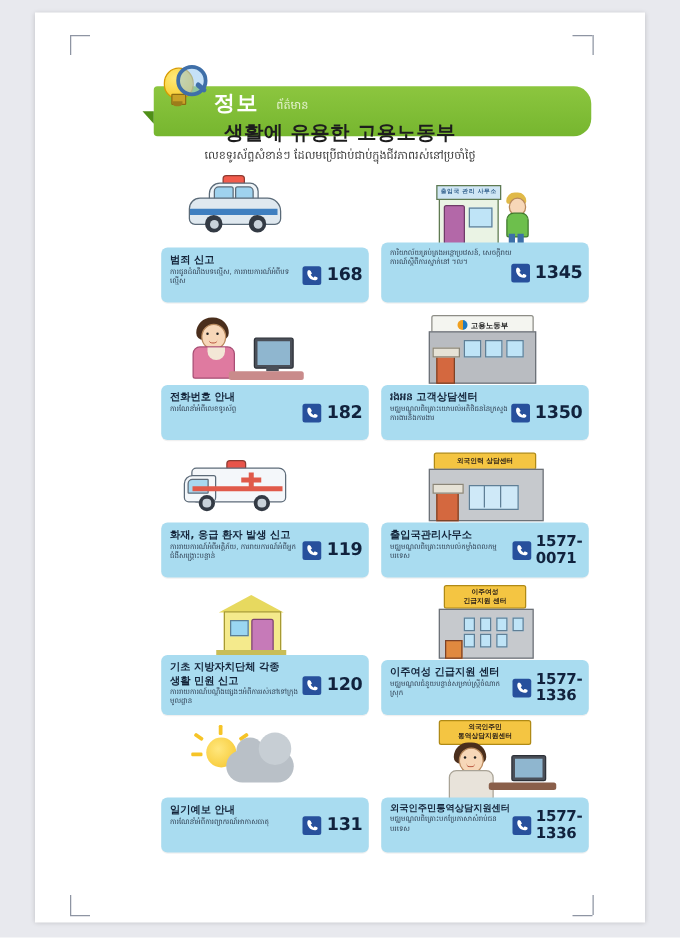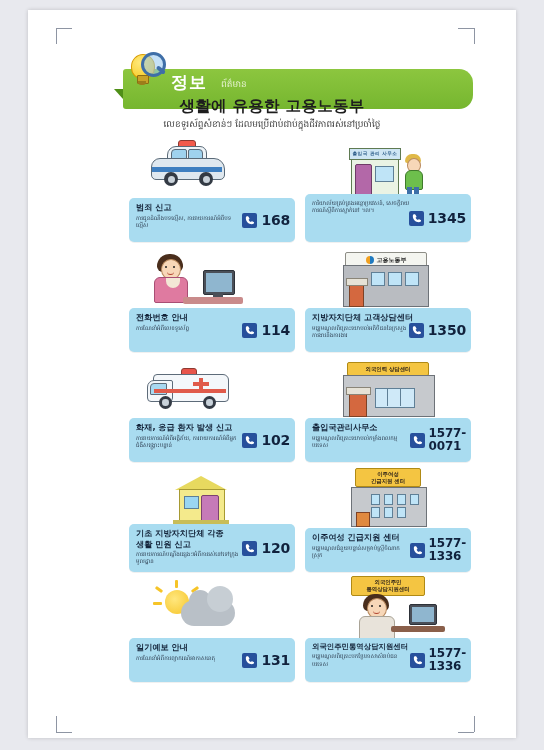--- a/index.html
+++ b/index.html
@@ -307,41 +307,41 @@
           <div class="card-txt">
             <div class="c-ko">전화번호 안내</div>
             <div class="c-km">ការណែនាំអំពីលេខទូរស័ព្ទ</div>
           </div>
           <div class="num-wrap">
             <span class="phone-ico">
               <svg width="11" height="11" viewBox="0 0 24 24">
                   <path fill="#fff" d="M7.5 2C5 2 4 4 4 7c0 7 6 13 13 13 3 0 5-1 5-3.5 0-.8-.4-1.2-1-1.5l-3.3-1.5c-.7-.3-1.2 0-1.6.6l-.9 1.4c-2.3-1.1-4.2-3-5.3-5.3l1.4-.9c.6-.4.9-.9.6-1.6L9.9 4c-.3-.7-.8-1-1.6-1z"></path>
                 </svg>
             </span>
-            <span class="num">114</span>
+            <span class="num">182</span>
           </div>
         </div>
       </div>
 
       <div class="cell right">
         <div class="art bld">
           <div style="position:absolute;left:46px;top:4px;width:80px;height:14px;background:#f4f5f0;border:1.2px solid #8d8d86;border-radius:2px;display:flex;align-items:center;justify-content:center;">
             <span style="display:inline-block;width:8px;height:8px;border-radius:50%;background:conic-gradient(#1f7ac0 0 50%,#f0a020 0 100%);margin-right:3px;"></span>
             <span style="font-size:6px;font-weight:bold;color:#1a1a1a;">고용노동부</span>
           </div>
           <div class="box" style="left:44px;top:17px;width:84px;height:40px;"></div>
           <div class="win" style="left:72px;top:24px;width:12px;height:12px;"></div>
           <div class="win" style="left:89px;top:24px;width:12px;height:12px;"></div>
           <div class="win" style="left:106px;top:24px;width:12px;height:12px;"></div>
           <div class="door" style="left:50px;top:33px;width:13px;height:24px;"></div>
           <div class="awn" style="left:47px;top:30px;width:20px;height:6px;"></div>
         </div>
         <div class="card">
           <div class="card-txt" style="width:104px;">
-            <div class="c-ko">지방자치단체 고객상담센터</div>
+            <div class="c-ko">រងអន 고객상담센터</div>
             <div class="c-km">មជ្ឈមណ្ឌលពិគ្រោះយោបល់អតិថិជននៃក្រសួងការងារនិងការងារ</div>
           </div>
           <div class="num-wrap">
             <span class="phone-ico">
               <svg width="11" height="11" viewBox="0 0 24 24">
                   <path fill="#fff" d="M7.5 2C5 2 4 4 4 7c0 7 6 13 13 13 3 0 5-1 5-3.5 0-.8-.4-1.2-1-1.5l-3.3-1.5c-.7-.3-1.2 0-1.6.6l-.9 1.4c-2.3-1.1-4.2-3-5.3-5.3l1.4-.9c.6-.4.9-.9.6-1.6L9.9 4c-.3-.7-.8-1-1.6-1z"></path>
                 </svg>
             </span>
             <span class="num">1350</span>
           </div>
@@ -371,21 +371,21 @@
           <div class="card-txt" style="width:102px;">
             <div class="c-ko">화재, 응급 환자 발생 신고</div>
             <div class="c-km">ការរាយការណ៍អំពីអគ្គិភ័យ, ការរាយការណ៍អំពីអ្នកជំងឺសង្គ្រោះបន្ទាន់</div>
           </div>
           <div class="num-wrap">
             <span class="phone-ico">
               <svg width="11" height="11" viewBox="0 0 24 24">
                   <path fill="#fff" d="M7.5 2C5 2 4 4 4 7c0 7 6 13 13 13 3 0 5-1 5-3.5 0-.8-.4-1.2-1-1.5l-3.3-1.5c-.7-.3-1.2 0-1.6.6l-.9 1.4c-2.3-1.1-4.2-3-5.3-5.3l1.4-.9c.6-.4.9-.9.6-1.6L9.9 4c-.3-.7-.8-1-1.6-1z"></path>
                 </svg>
             </span>
-            <span class="num">102</span>
+            <span class="num">119</span>
           </div>
         </div>
       </div>
 
       <div class="cell right">
         <div class="art bld">
           <div class="sign" style="left:48px;top:4px;width:82px;height:14px;background:#f4c542;border:1.2px solid #b08a15;">외국인력 상담센터</div>
           <div class="box" style="left:44px;top:17px;width:90px;height:40px;background:#c6c9cd;"></div>
           <div class="door" style="left:50px;top:32px;width:16px;height:25px;"></div>
           <div class="awn" style="left:47px;top:29px;width:23px;height:6px;"></div>

